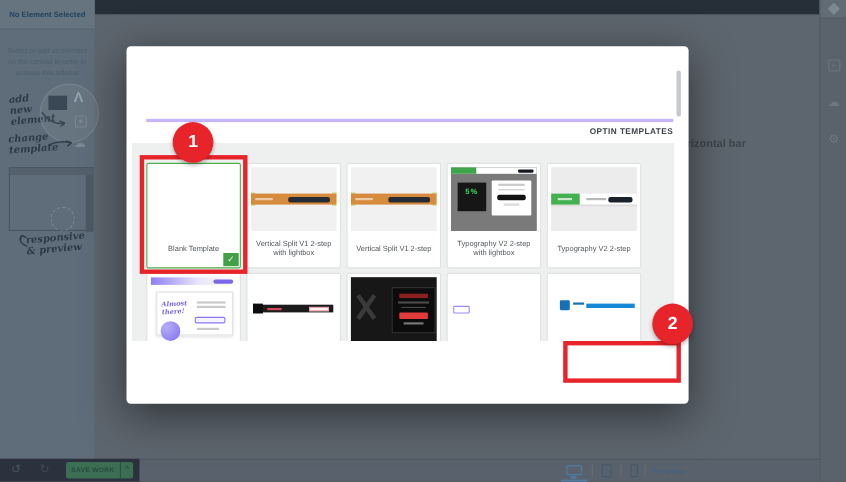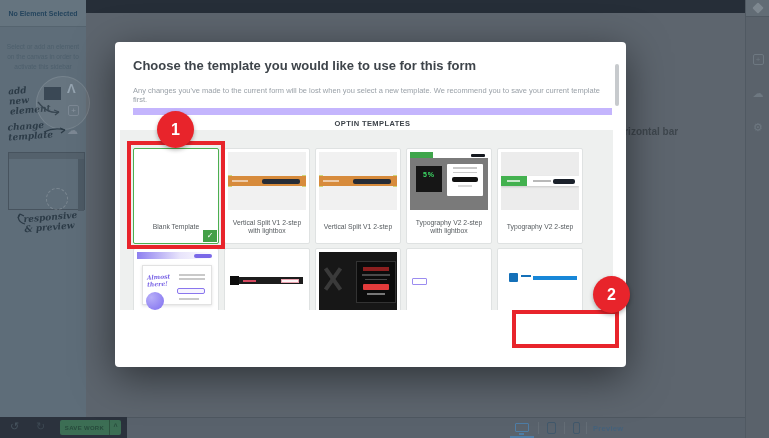--- a/index.html
+++ b/index.html
@@ -62,21 +62,21 @@
   #preview-lbl{position:absolute;left:466px;top:0;height:21px;line-height:21px;font-size:7.5px;font-weight:bold;color:#44617b;letter-spacing:.3px;}
 
   
   #modal{left:115px;top:42px;width:511px;height:325px;background:#fff;border-radius:4px;
     box-shadow:0 10px 40px rgba(0,0,0,0.5);z-index:5;}
   #m-title{position:absolute;left:18px;top:16px;font-size:13px;font-weight:bold;color:#3e444a;}
   #m-sub{position:absolute;left:18px;top:44px;right:26px;font-size:7.5px;color:#9aa1a8;}
   #m-scroll{position:absolute;right:7px;top:22px;width:4px;height:42px;background:#c7cacd;border-radius:2px;}
   #m-tabs{position:absolute;left:18px;top:66px;width:479px;height:22px;display:flex;}
   .m-tab{flex:1;text-align:center;font-size:7.5px;font-weight:bold;letter-spacing:.4px;}
-  .m-tab.active{background:#fff;border-top:7px solid #c4b5fd;line-height:18px;color:#3d434a;}
+  .m-tab.active{background:#fff;border-top:3px solid #c4b5fd;line-height:18px;color:#3d434a;text-align:right;}
   .m-tab.idle{background:#f3f5f5;line-height:22px;color:#474d54;}
   #m-grid{position:absolute;left:5px;top:88px;width:493px;height:180px;background:#eef0ef;overflow:hidden;}
   .card{position:absolute;width:86px;height:96px;background:#fff;border:1px solid #dfe2e2;border-radius:2px;}
   .card .thumb{position:absolute;left:3px;top:3px;right:3px;height:58px;background:#f1f1f1;overflow:hidden;}
   .card .clabel{position:absolute;left:2px;right:2px;top:64px;height:28px;display:flex;align-items:center;justify-content:center;
     text-align:center;font-size:6.8px;color:#555a5e;line-height:1.25;}
   .r1{top:18px;} .r2{top:118px;}
   .cx1{left:13px;} .cx2{left:104px;} .cx3{left:195px;} .cx4{left:286px;} .cx5{left:377px;}
   #card-blank{border:1.5px solid #4caf50;}
   #card-blank .thumb{background:#fff;}
@@ -213,22 +213,20 @@
     <div id="ic-monitor-under"></div>
     <div class="dev-sep" style="left:411px;"></div>
     <div id="ic-tablet"></div>
     <div class="dev-sep" style="left:437px;"></div>
     <div id="ic-phone"></div>
     <div class="dev-sep" style="left:459px;"></div>
     <div id="preview-lbl">Preview</div>
   </div>
 
   <div class="abs" id="modal">
-    <div id="m-title">Choose the template you would like to use for this form</div>
-    <div id="m-sub">Any changes you've made to the current form will be lost when you select a new template. We recommend you to save your current template first.</div>
     <div id="m-scroll"></div>
 
     <div id="m-tabs">
       <div class="m-tab active">OPTIN TEMPLATES</div>
     </div>
 
     <div id="m-grid">
 
       <div class="card r1 cx1" id="card-blank">
         <div class="thumb"></div>

